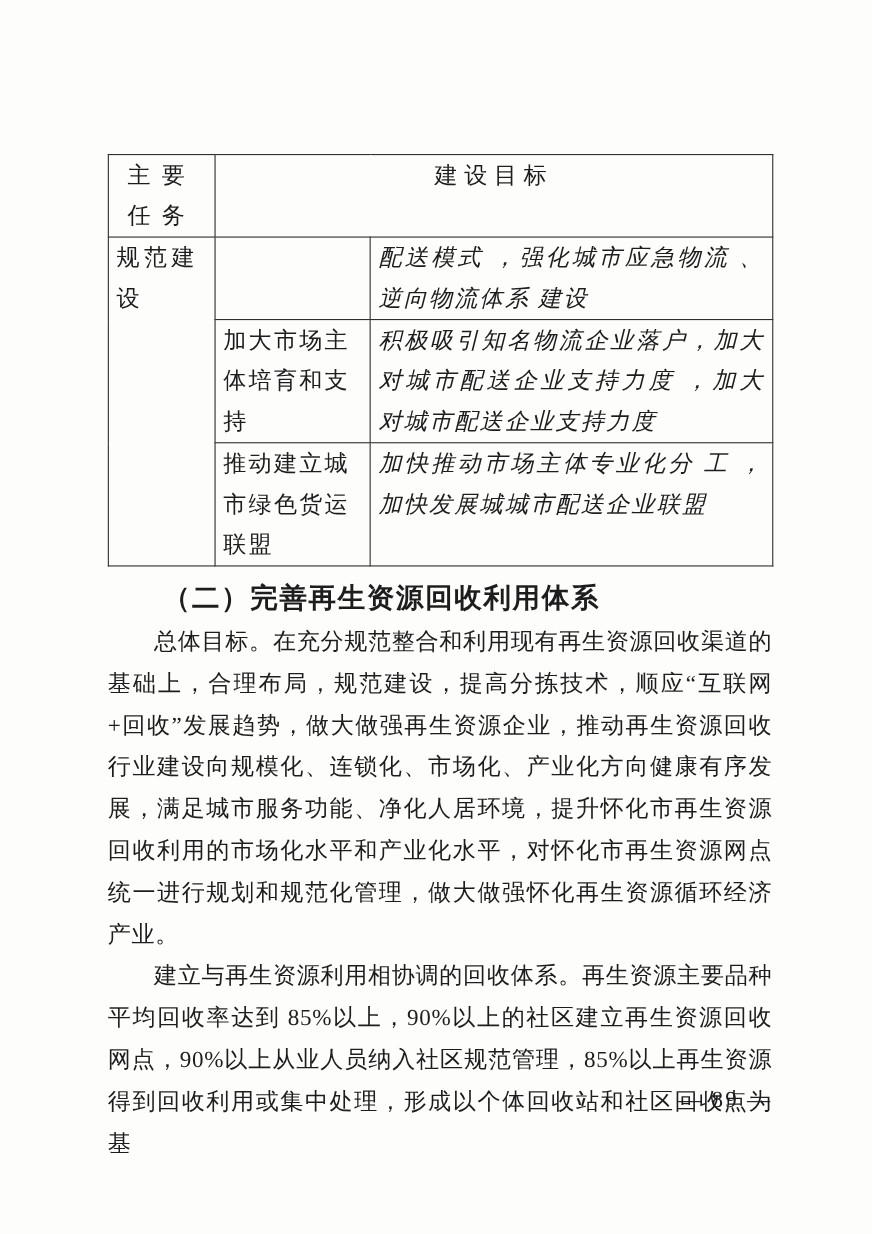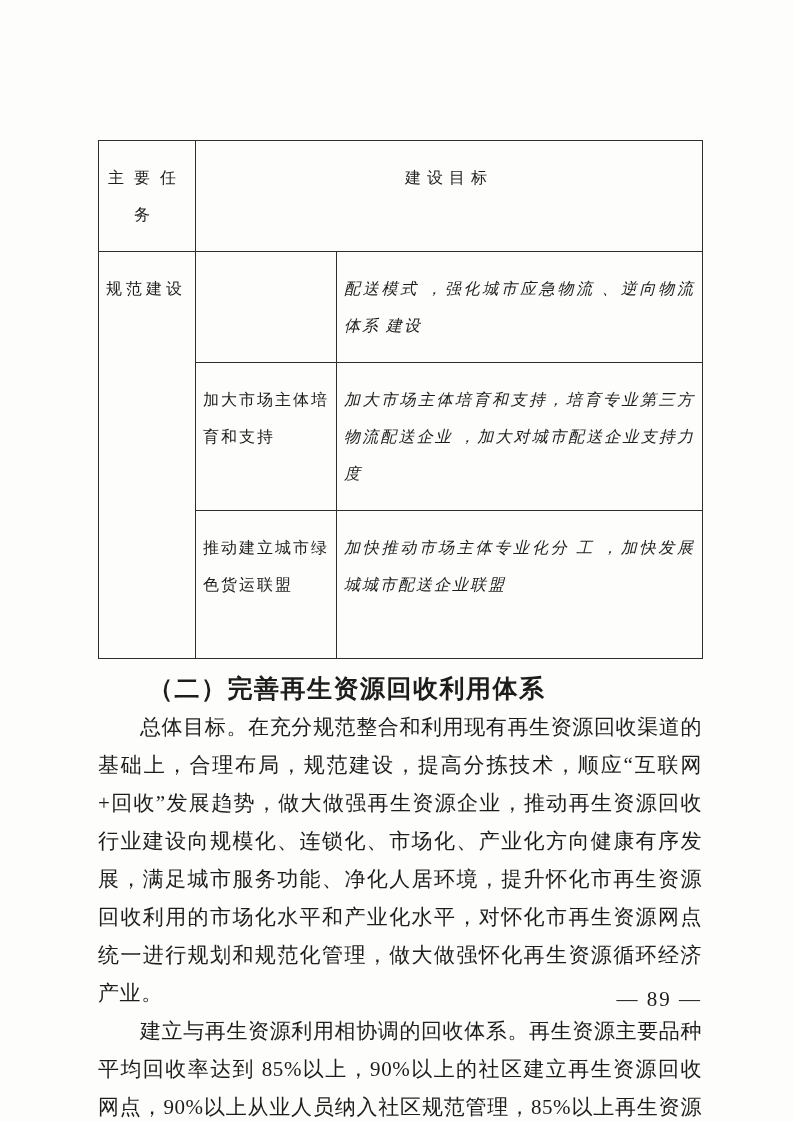--- a/index.html
+++ b/index.html
@@ -22,24 +22,24 @@
     top: 140px;
     width: 604px;
   }
   table.doc-table {
     border-collapse: collapse;
     table-layout: fixed;
     width: 604px;
   }
   table.doc-table td {
     border: 1px solid #2e2e2e;
-    font-size: 16px;
+    font-size: 21px;
     line-height: 37px;
     vertical-align: top;
-    padding: 18px 7px;
+    padding: 0 7px;
     overflow: hidden;
   }
   td.th-main {
     text-align: center;
     vertical-align: middle;
     letter-spacing: 10px;
     padding: 0 2px;
     height: 74px;
   }
   td.th-goal {
@@ -111,21 +111,21 @@
           <td class="th-main">主要任务</td>
           <td class="th-goal" colspan="2">建设目标</td>
         </tr>
         <tr class="row-1">
           <td class="cell-group" rowspan="3">规范建设</td>
           <td class="cell-sub"></td>
           <td class="cell-goal">配送模式 ，强化城市应急物流 、逆向物流体系 建设</td>
         </tr>
         <tr class="row-2">
           <td class="cell-sub">加大市场主体培育和支持</td>
-          <td class="cell-goal">加大市场主体培育和支持，培育专业第三方物流配送企业 ，加大对城市配送企业支持力度</td>
+          <td class="cell-goal">积极吸引知名物流企业落户，加大对城市配送企业支持力度 ，加大对城市配送企业支持力度</td>
         </tr>
         <tr class="row-3">
           <td class="cell-sub">推动建立城市绿色货运联盟</td>
           <td class="cell-goal">加快推动市场主体专业化分 工 ，加快发展城城市配送企业联盟</td>
         </tr>
       </tbody>
     </table>
 
     <h3 class="section-heading">（二）完善再生资源回收利用体系</h3>
 

